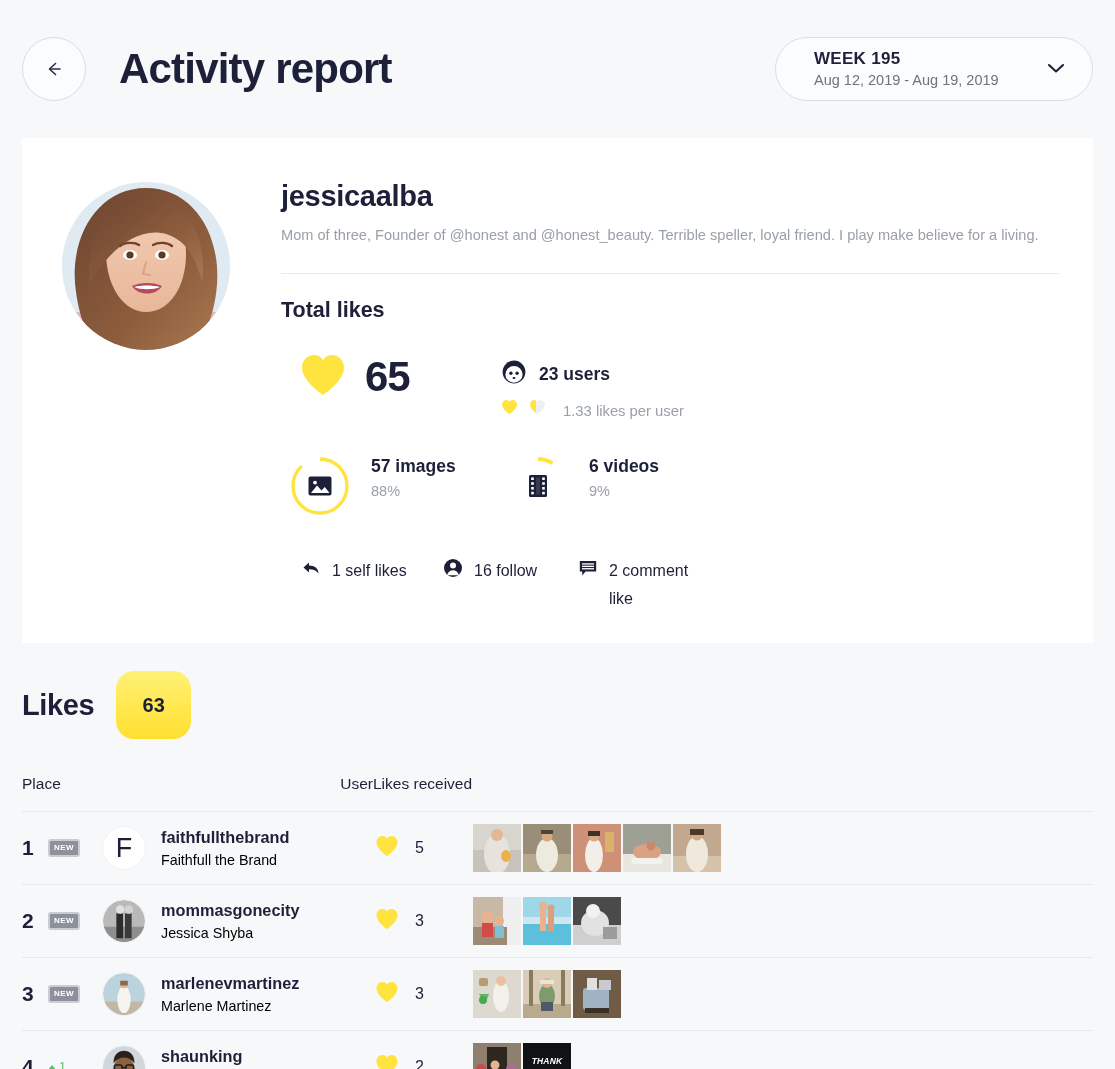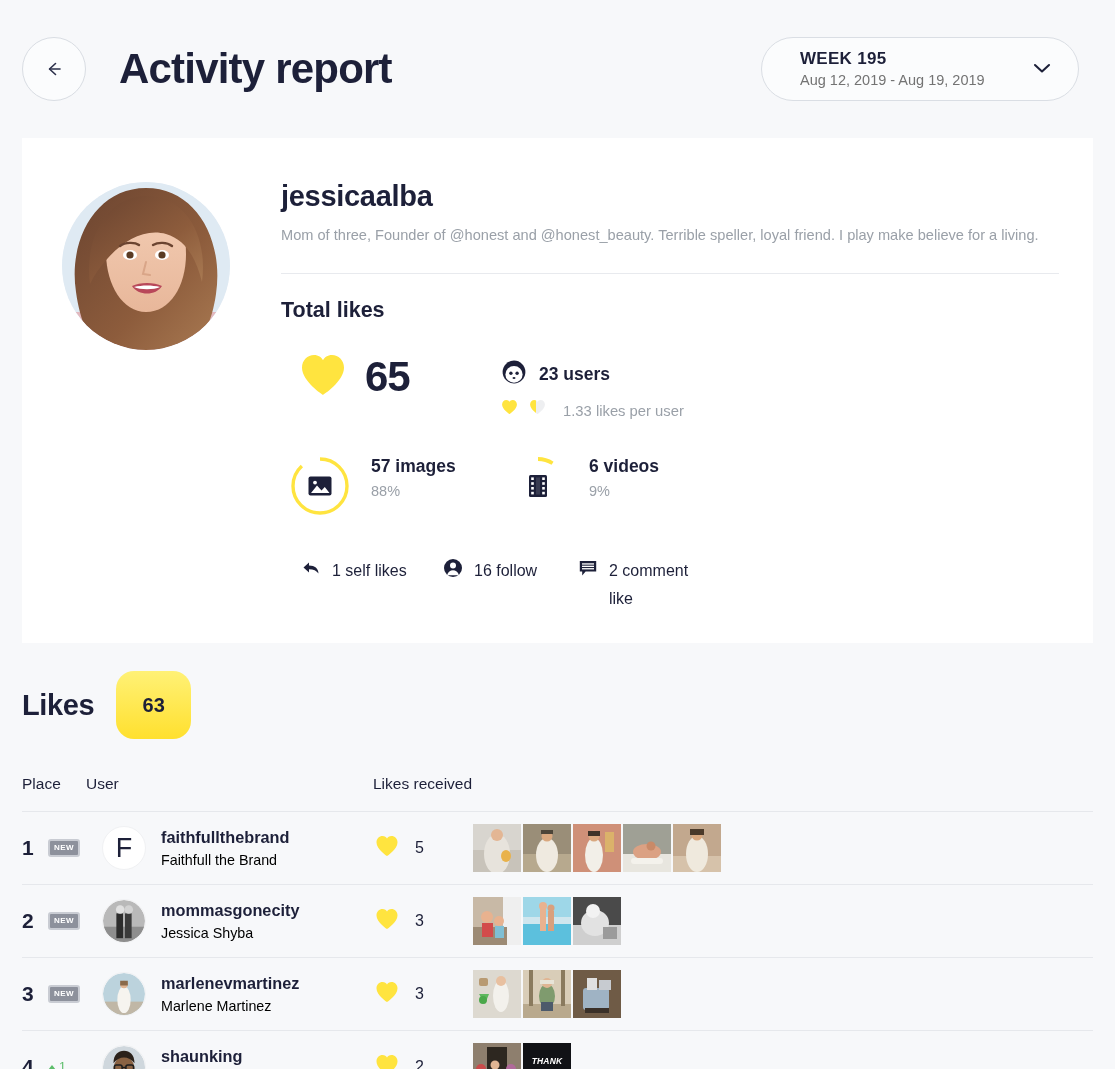--- a/index.html
+++ b/index.html
@@ -33,21 +33,21 @@
   .page-title {
     margin-left: 33px;
     font-size: 42px;
     font-weight: 700;
     letter-spacing: -0.8px;
     color: #1d2039;
     white-space: nowrap;
   }
   .week-select {
     position: absolute;
-    right: 36px;
+    right: 22px;
     top: 37px;
     width: 318px;
     height: 64px;
     border: 1px solid #dadee4;
     border-radius: 34px;
     background: #fbfcfd;
     display: flex;
     align-items: center;
     padding: 0 26px 0 38px;
     cursor: pointer;
@@ -228,21 +228,21 @@
   }
 
   .table { margin: 0 22px; }
   .thead {
     display: flex;
     padding: 36px 0 18px 0;
     font-size: 15.5px;
     color: #1d2039;
   }
   .col-place { width: 64px; flex: 0 0 auto; }
-  .col-user  { width: 287px; flex: 0 0 auto; }
+  .col-user  { width: 287px; flex: 0 0 auto; text-align: right; }
   .col-likes { flex: 1 1 auto; }
 
   .trow {
     display: flex;
     align-items: center;
     height: 73px;
     border-top: 1px solid #e6e8ec;
   }
   .cell-place {
     width: 64px; flex: 0 0 auto;

